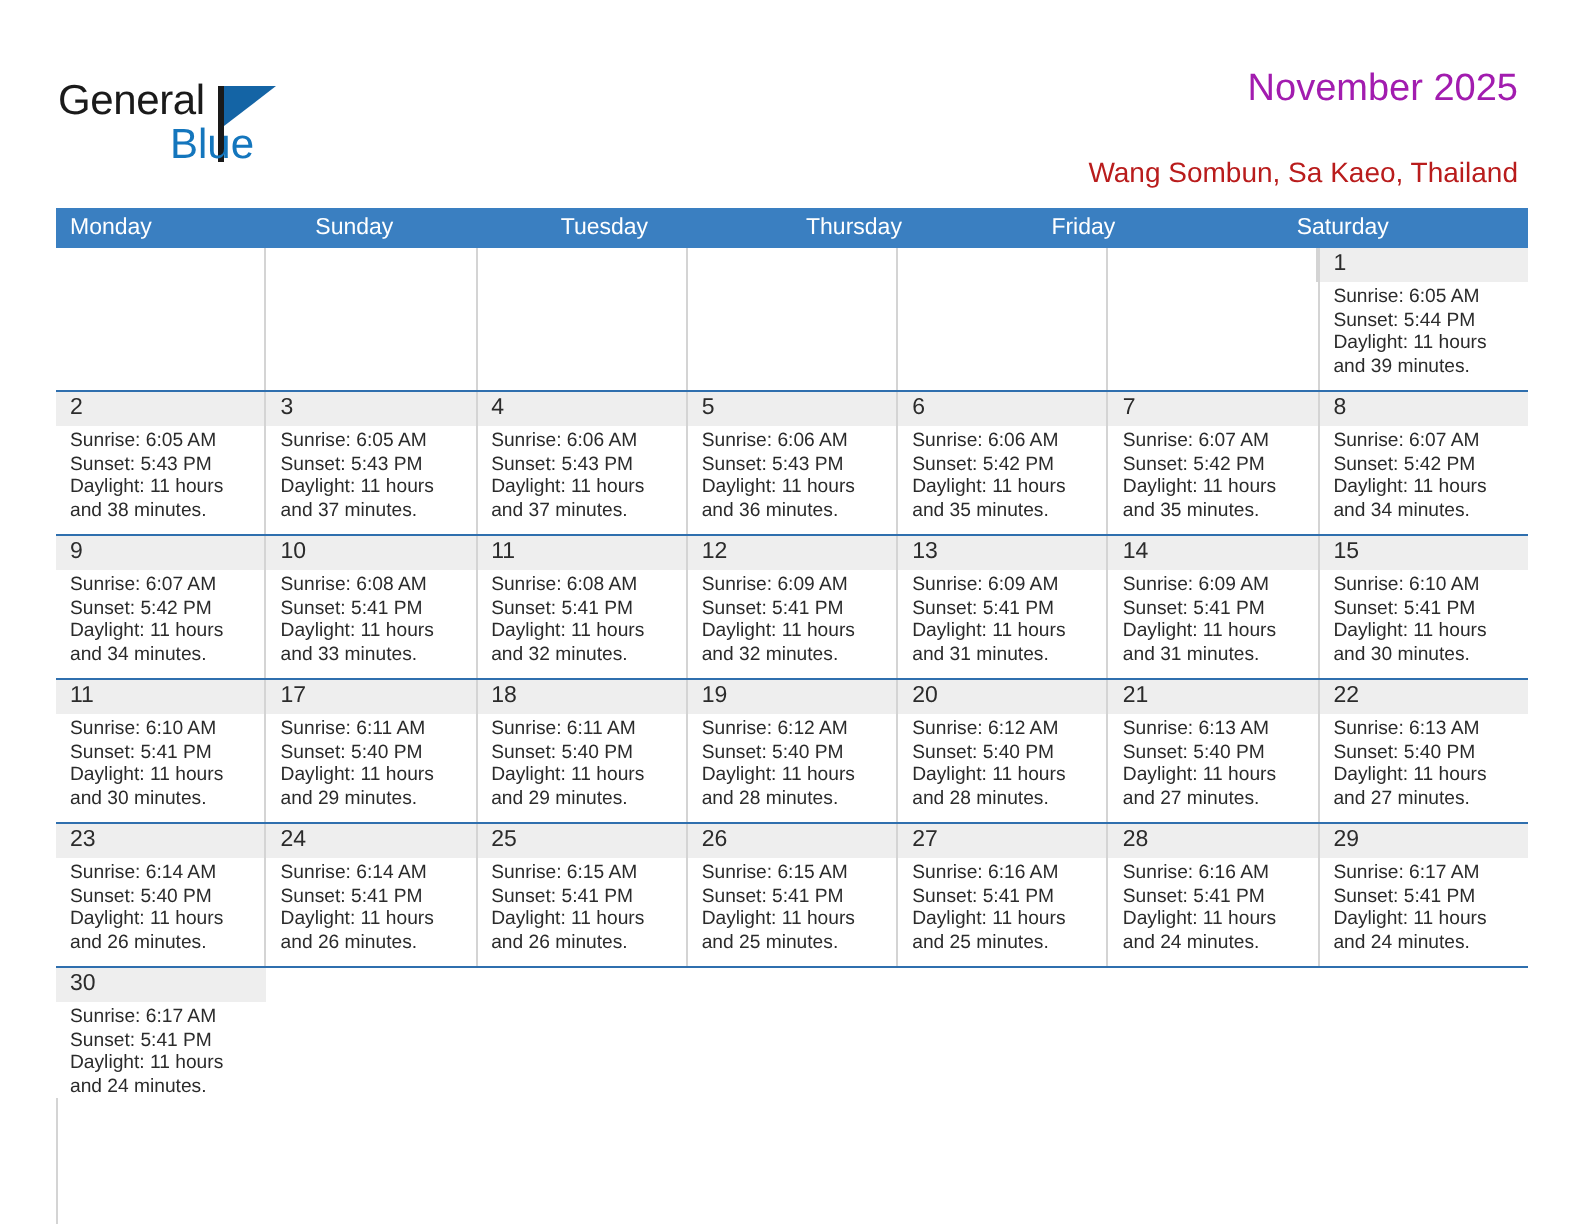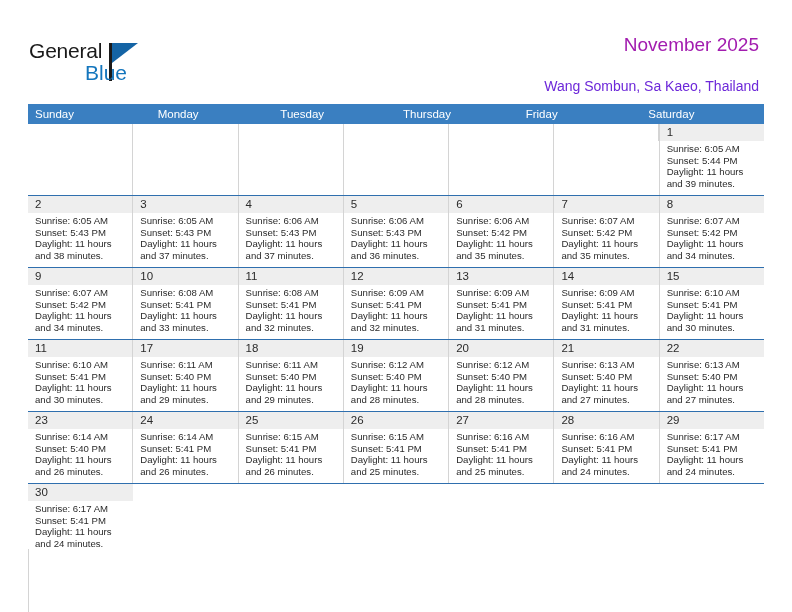--- a/index.html
+++ b/index.html
@@ -77,21 +77,21 @@
     color: #a21caf;
     text-align: right;
     white-space: nowrap;
     font-weight: normal;
   }
   .subtitle {
     position: absolute;
     right: 33px;
     top: 78px;
     font-size: 14px;
-    color: #6d28d9;
+    color: #b91c1c;
     text-align: right;
     white-space: nowrap;
   }
 
   
   .cal {
     position: absolute;
     left: 28px;
     top: 104px;
     width: 736px;
@@ -174,22 +174,22 @@
       <span class="logo-bar"></span>
       <span class="logo-tri"></span>
       <span class="logo-blue">Blue</span>
     </div>
     <div class="title">November 2025</div>
     <div class="subtitle">Wang Sombun, Sa Kaeo, Thailand</div>
   </div>
 
   <div class="cal">
     <div class="dow-row">
+      <div class="dow">Monday</div>
       <div class="dow">Sunday</div>
-      <div class="dow">Monday</div>
       <div class="dow">Tuesday</div>
       <div class="dow">Thursday</div>
       <div class="dow">Friday</div>
       <div class="dow">Saturday</div>
     </div>
     <div id="weeks-container">
         <div class="week">
           <div class="numband">
             <div class="bandseg blank"></div>
             <div class="bandseg blank"></div>

